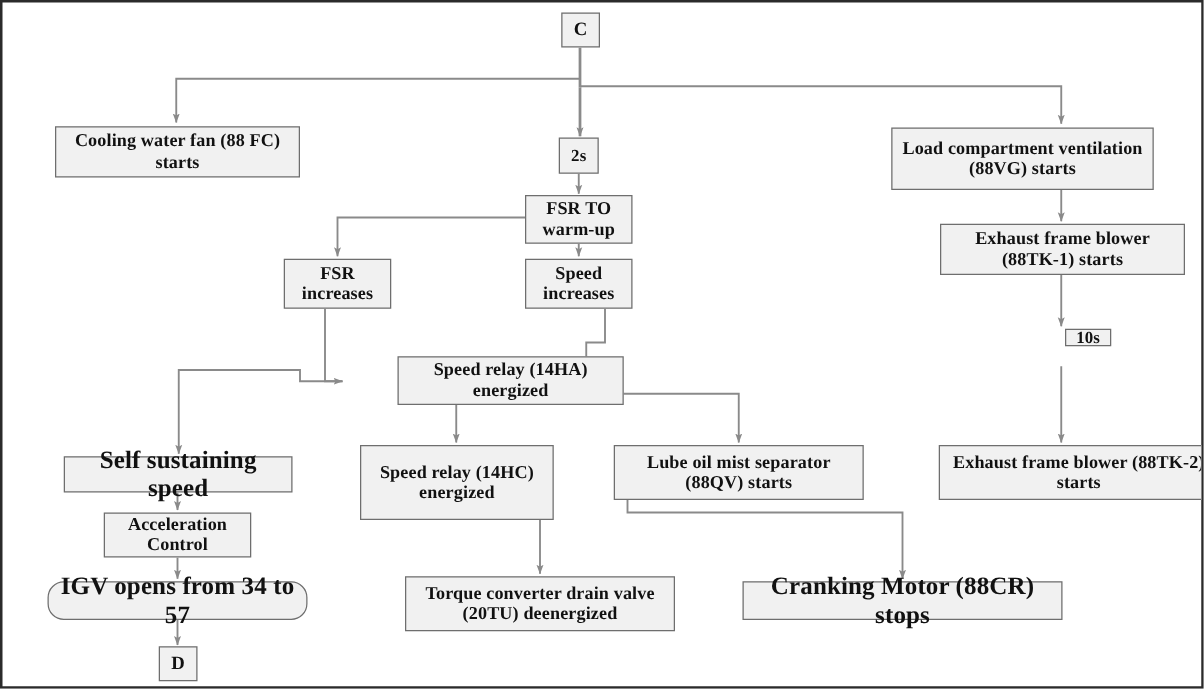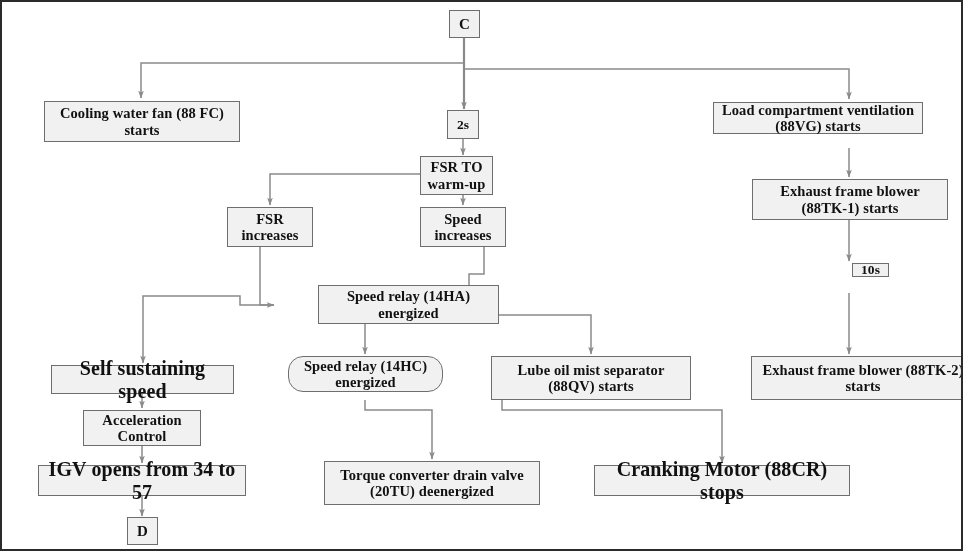--- a/index.html
+++ b/index.html
@@ -106,25 +106,25 @@
   </div>
 
   <div class="node n-timer" style="left:445px; top:108px; width:32px; height:29px;justify-content:flex-end;">
     <span class="lbl">2s</span>
   </div>
 
   <div class="node n-proc" style="left:42px; top:99px; width:196px; height:41px;">
     <span class="lbl">Cooling water fan (88 FC) starts</span>
   </div>
 
-  <div class="node n-proc" style="left:711px; top:100px; width:210px; height:32px;">
+  <div class="node n-proc" style="left:711px; top:100px; width:210px; height:50px;">
     <span class="lbl">Load compartment ventilation (88VG) starts</span>
   </div>
 
-  <div class="node n-proc" style="left:418px; top:154px; width:73px; height:39px;justify-content:center;">
+  <div class="node n-proc" style="left:418px; top:154px; width:86px; height:39px;justify-content:center;">
     <span class="lbl">FSR TO warm-up</span>
   </div>
 
   <div class="node n-proc" style="left:750px; top:177px; width:196px; height:41px;">
     <span class="lbl">Exhaust frame blower (88TK-1) starts</span>
   </div>
 
   <div class="node n-proc" style="left:418px; top:205px; width:86px; height:40px;">
     <span class="lbl">Speed increases</span>
   </div>
@@ -138,37 +138,37 @@
   </div>
 
   <div class="node n-proc" style="left:272px; top:283px; width:181px; height:39px;margin-left:44px;">
     <span class="lbl">Speed relay (14HA) energized</span>
   </div>
 
   <div class="node n-proc-sm" style="left:49px; top:363px; width:183px; height:29px;">
     <span class="lbl">Self sustaining speed</span>
   </div>
 
-  <div class="node n-proc" style="left:286px; top:354px; width:155px; height:36px;border-radius:15px;">
+  <div class="node n-proc" style="left:286px; top:354px; width:155px; height:60px;">
     <span class="lbl">Speed relay (14HC) energized</span>
   </div>
 
   <div class="node n-proc" style="left:489px; top:354px; width:200px; height:44px;">
     <span class="lbl">Lube oil mist separator (88QV) starts</span>
   </div>
 
   <div class="node n-proc" style="left:749px; top:354px; width:224px; height:44px;">
     <span class="lbl">Exhaust frame blower (88TK-2) starts</span>
   </div>
 
   <div class="node n-proc" style="left:81px; top:408px; width:118px; height:36px;">
     <span class="lbl">Acceleration Control</span>
   </div>
 
-  <div class="node n-proc-sm" style="left:36px; top:463px; width:208px; height:31px;">
+  <div class="node n-proc-sm" style="left:36px; top:463px; width:208px; height:31px;border-radius:13px;">
     <span class="lbl">IGV opens from 34 to 57</span>
   </div>
 
   <div class="node n-proc" style="left:322px; top:459px; width:216px; height:44px;">
     <span class="lbl">Torque converter drain valve (20TU) deenergized</span>
   </div>
 
   <div class="node n-proc-sm" style="left:592px; top:463px; width:256px; height:31px;">
     <span class="lbl">Cranking Motor (88CR) stops</span>
   </div>

